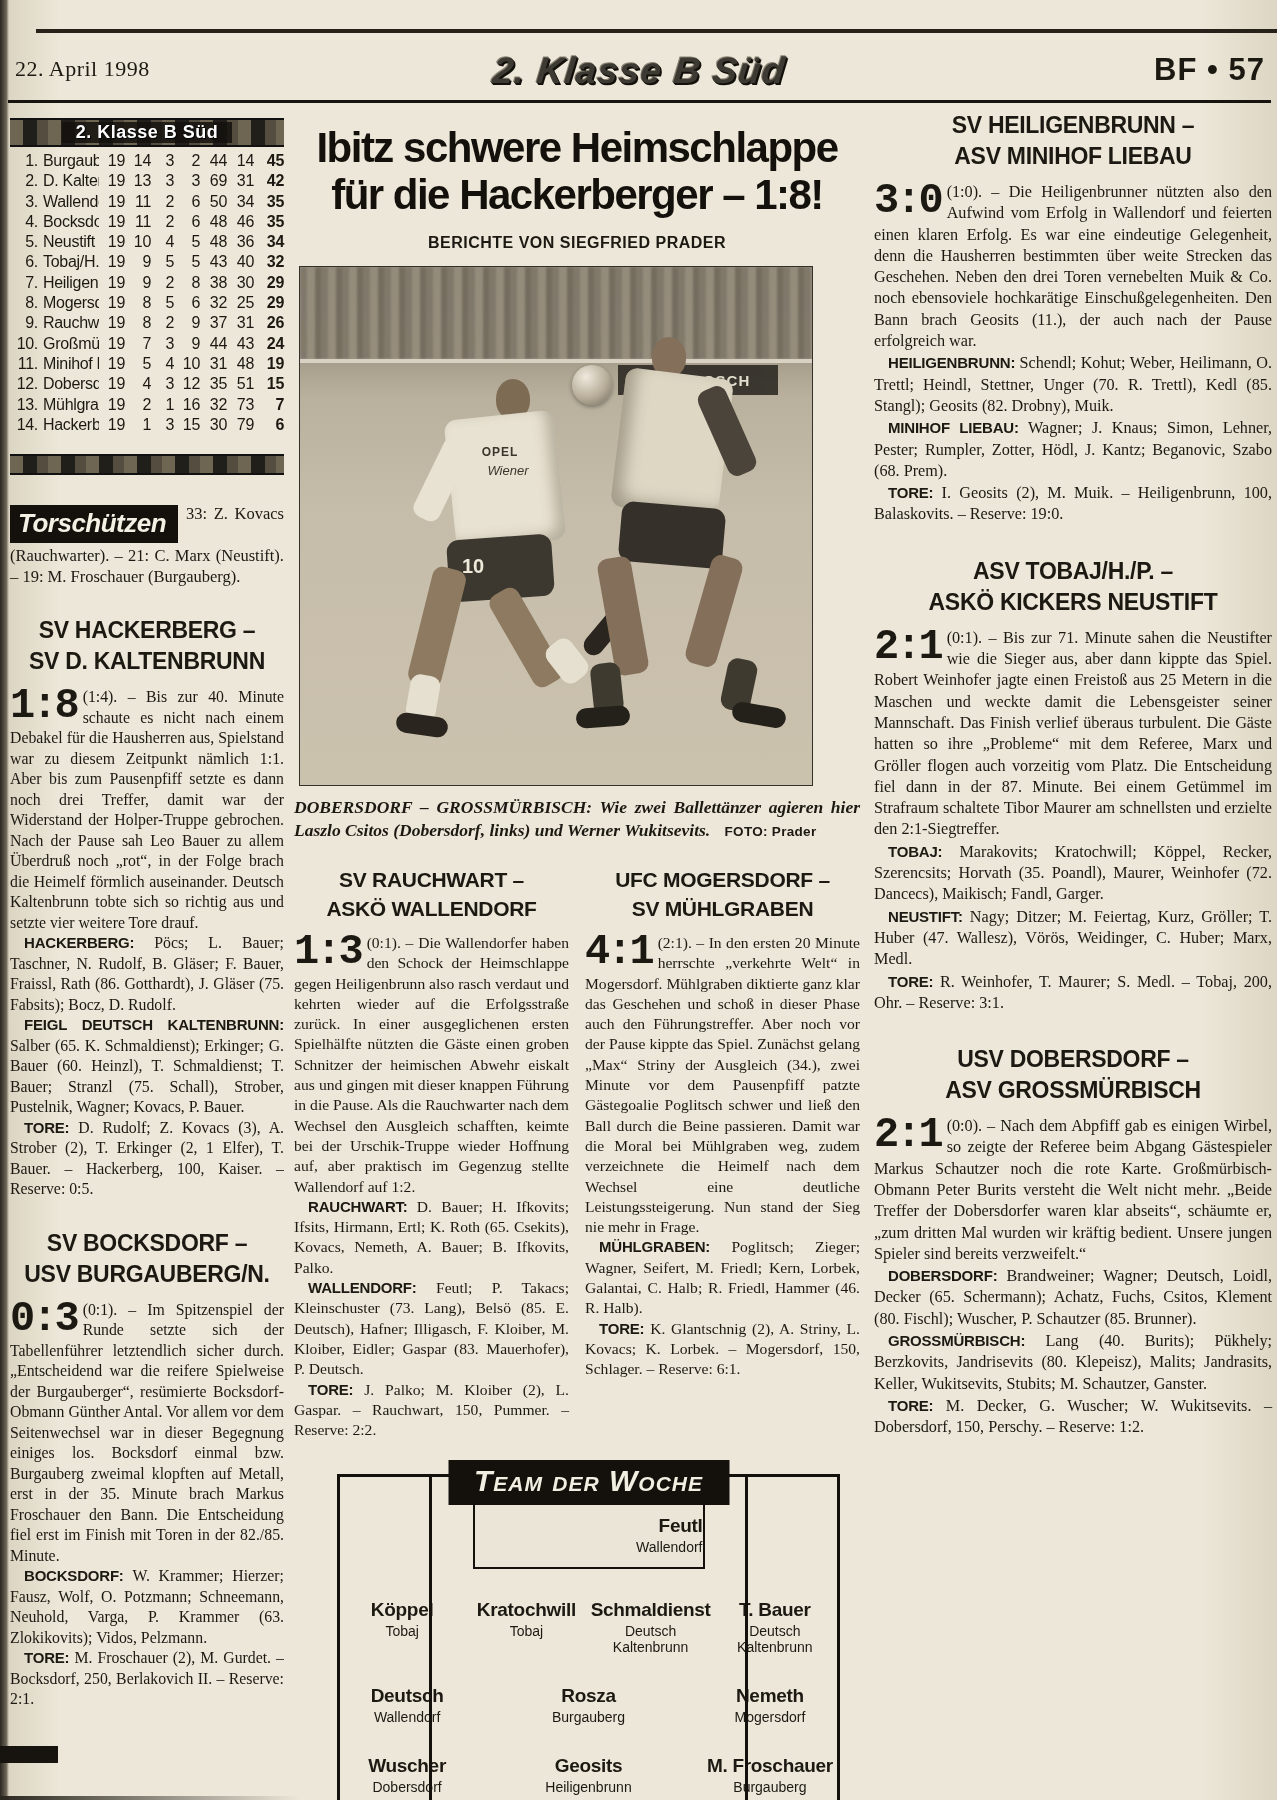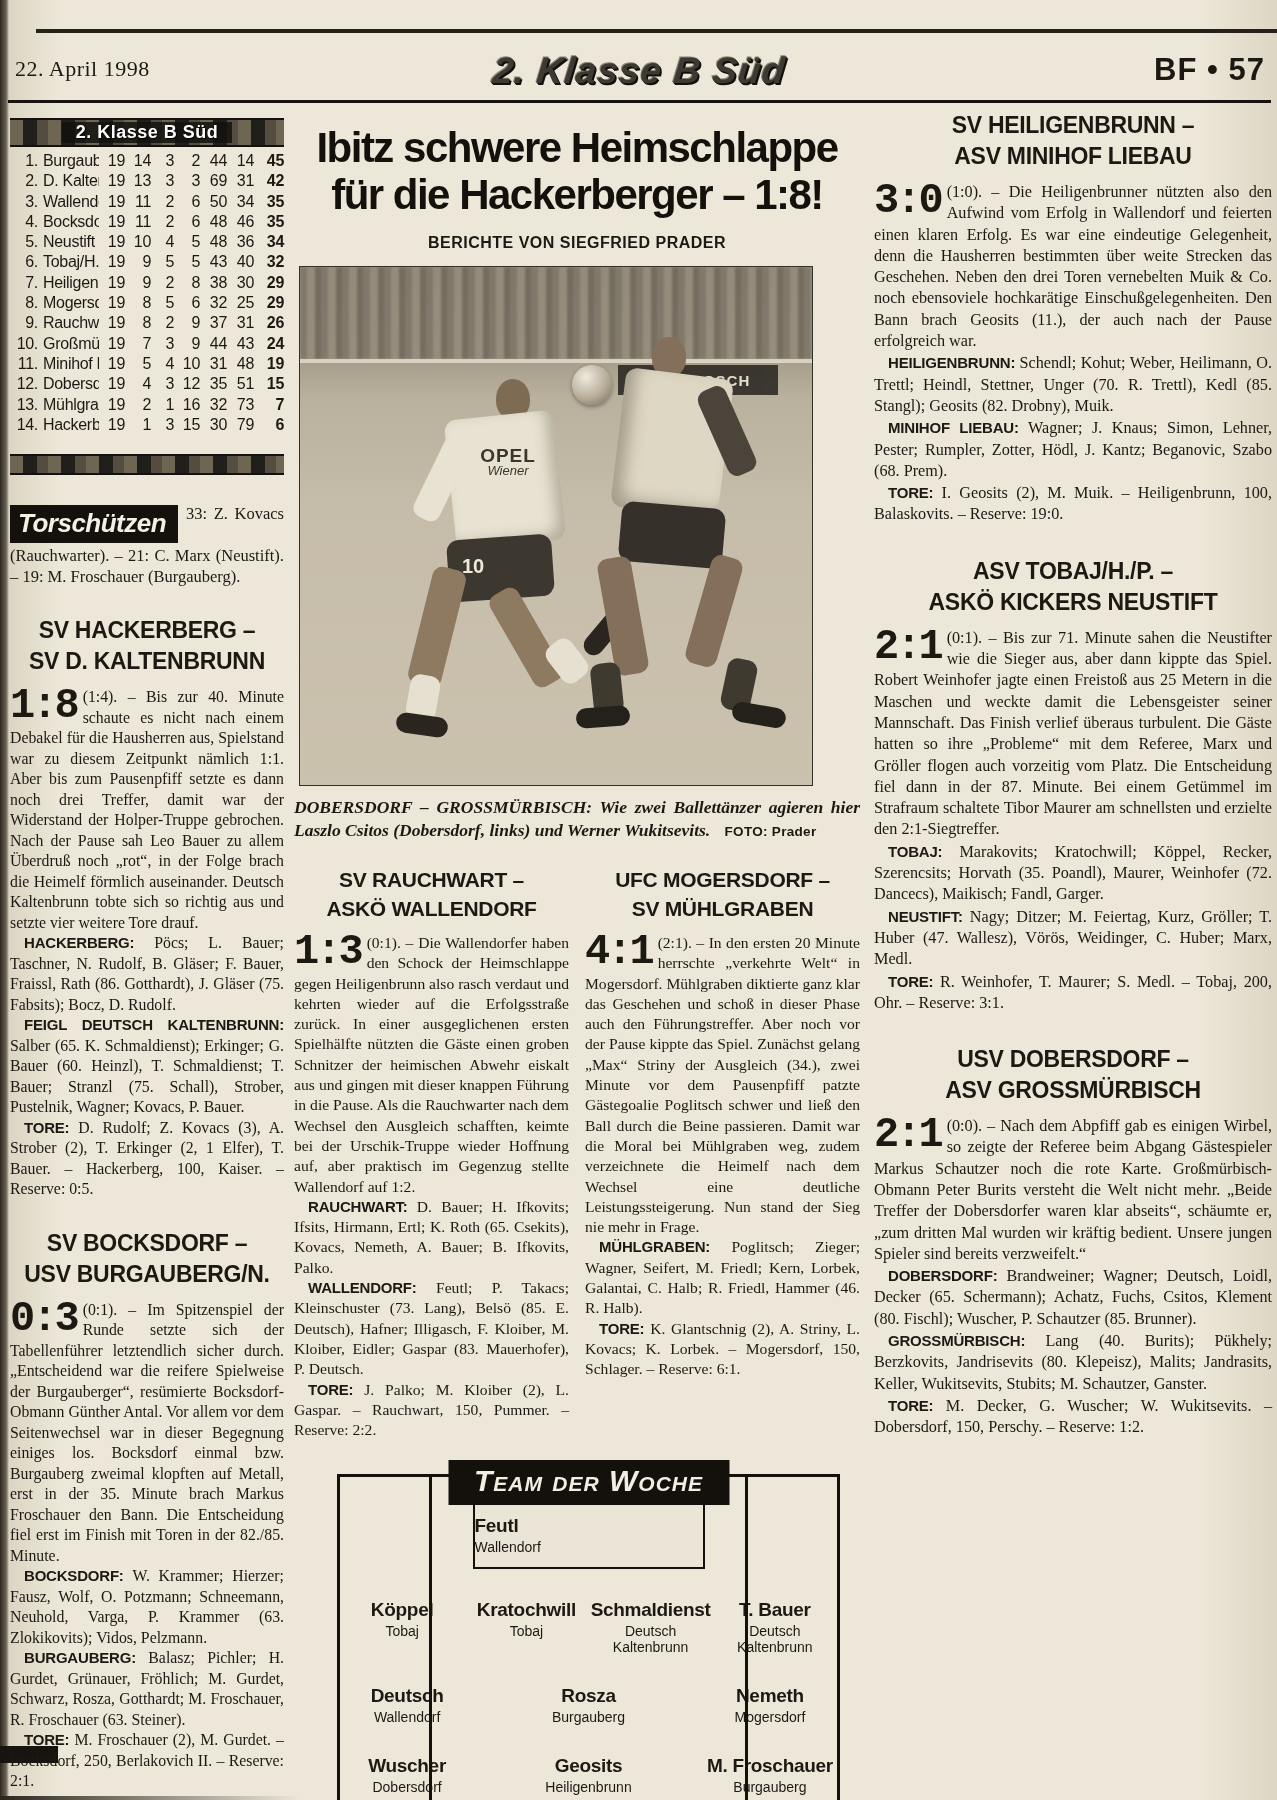--- a/index.html
+++ b/index.html
@@ -102,21 +102,21 @@
 
   
   .tow{position:relative;width:497px;margin:34px 0 0 43px;border:3px solid #14110c;height:460px;}
   .tow-line{position:absolute;top:0;bottom:0;width:2.5px;background:#14110c;}
   .tow-line.l1{left:89px;}.tow-line.l2{left:405px;}
   .tow-banner{position:absolute;left:50%;top:-17px;transform:translateX(-50%);
               background:#14110c;color:#f2eee2;padding:4px 26px 7px;white-space:nowrap;}
   .tow-banner span{font-family:"Liberation Sans",sans-serif;font-weight:900;font-style:italic;
                    font-size:30px;letter-spacing:1px;font-variant:small-caps;}
   .tow-keeper{position:relative;width:228px;margin:26px auto 0;border:2.5px solid #14110c;
-              background:#eae5d6;text-align:left;padding:10px 0 12px;}
+              background:#eae5d6;text-align:right;padding:10px 0 12px;}
   .tow-name{font-family:"Liberation Sans",sans-serif;font-weight:800;font-size:19px;letter-spacing:-.3px;}
   .tow-club{font-family:"Liberation Sans",sans-serif;font-size:14px;margin-top:2px;}
   .tow-row{display:flex;margin-top:30px;text-align:center;}
   .tow-row.cols4 .tow-cell{width:25%;}
   .tow-row.cols3 .tow-cell:nth-child(1){width:27%;}
   .tow-row.cols3 .tow-cell:nth-child(2){width:46%;}
   .tow-row.cols3 .tow-cell:nth-child(3){width:27%;}
 </style>
 </head>
 <body>
@@ -317,21 +317,20 @@
     <section class="article">
       <h3 class="match-title">
         <span>SV BOCKSDORF –</span><br>
         <span>USV BURGAUBERG/N.</span>
       </h3>
       <p class="body">
         <span class="score">0:3</span><span>(0:1). – </span><span>Im Spitzenspiel der Runde setzte sich der Tabellenführer letztendlich sicher durch. „Entscheidend war die reifere Spielweise der Burgauberger“, resümierte Bocksdorf-Obmann Günther Antal. Vor allem vor dem Seitenwechsel war in dieser Begegnung einiges los. Bocksdorf einmal bzw. Burgauberg zweimal klopften auf Metall, erst in der 35. Minute brach Markus Froschauer den Bann. Die Entscheidung fiel erst im Finish mit Toren in der 82./85. Minute.</span>
       </p>
       <div>
           <p class="body lineup"><b>BOCKSDORF: </b>W. Krammer; Hierzer; Fausz, Wolf, O. Potzmann; Schneemann, Neuhold, Varga, P. Krammer (63. Zlokikovits); Vidos, Pelzmann.</p>
-          <p class="body lineup"><b>BURGAUBERG: </b>Balasz; Pichler; H. Gurdet, Grünauer, Fröhlich; M. Gurdet, Schwarz, Rosza, Gotthardt; M. Froschauer, R. Froschauer (63. Steiner).</p>
           <p class="body lineup"><b>TORE: </b>M. Froschauer (2), M. Gurdet. – Bocksdorf, 250, Berlakovich II. – Reserve: 2:1.</p>
         </div>
     </section>
   </div>
 
   <div class="col-mid">
     <h1 class="headline">
       <span>Ibitz schwere Heimschlappe</span><br>
       <span>für die Hackerberger – 1:8!</span>
     </h1>
@@ -339,21 +338,21 @@
 
     <div class="photo">
       <div class="crowd"></div>
       <div class="rail"></div>
       <div class="adboard">AUTOPOSCH</div>
       <div class="ball"></div>
 
       <div>
         <div class="p-head" style="left:196px;top:112px;background:#7e6b54;"></div>
         <div class="p-torso" style="left:150px;top:148px;width:110px;height:130px;background:#e8e2d2;transform:rotate(-6deg);box-shadow:inset -8px -6px 14px rgba(90,80,60,.35);"></div>
-        <div class="shirt-text" style="left:168px;top:178px;width:80px;font-weight:800;font-size:19px;letter-spacing:1px;">OPEL</div>
+        <div class="shirt-text" style="left:160px;top:178px;width:80px;font-weight:800;font-size:12px;letter-spacing:1px;">OPEL</div>
         <div class="shirt-text" style="left:168px;top:196px;width:80px;font-style:italic;font-size:13px;">Wiener</div>
         <div class="p-torso" style="left:148px;top:270px;width:105px;height:62px;background:#3c382f;transform:rotate(-4deg);"></div>
         <div class="num" style="left:162px;top:288px;font-size:20px;">10</div>
         <div class="p-limb" style="left:120px;top:300px;width:34px;height:120px;background:#8d7a60;transform:rotate(14deg);"></div>
         <div class="p-limb" style="left:210px;top:318px;width:32px;height:105px;background:#8d7a60;transform:rotate(-30deg);"></div>
         <div class="p-limb" style="left:108px;top:408px;width:30px;height:46px;background:#e6e0d0;transform:rotate(10deg);"></div>
         <div class="p-limb" style="left:252px;top:372px;width:30px;height:44px;background:#e6e0d0;transform:rotate(-38deg);"></div>
         <div class="p-limb" style="left:96px;top:448px;width:52px;height:20px;background:#2a261f;transform:rotate(8deg);"></div>
         <div class="p-limb" style="left:278px;top:356px;width:52px;height:20px;background:#2a261f;transform:rotate(-50deg);"></div>
         <div class="p-limb" style="left:128px;top:168px;width:28px;height:88px;background:#e8e2d2;transform:rotate(26deg);"></div>

